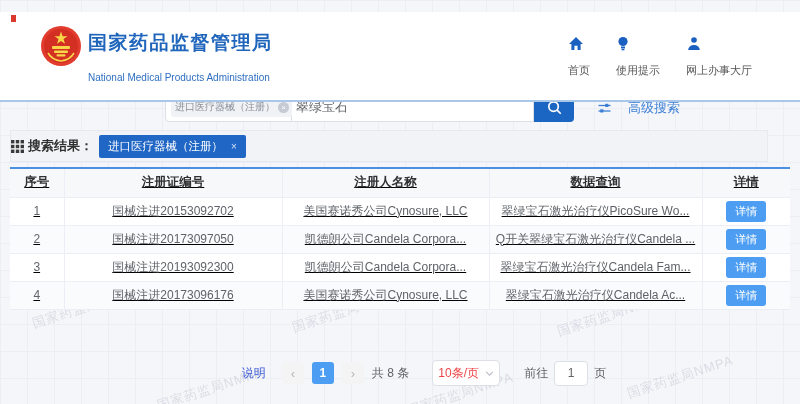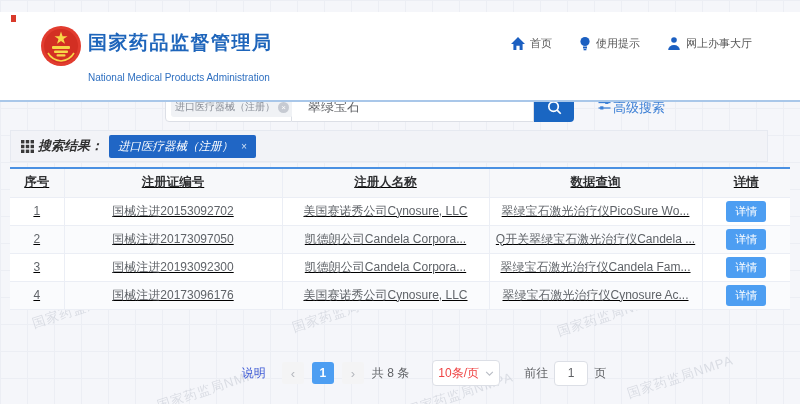--- a/index.html
+++ b/index.html
@@ -16,41 +16,41 @@
   .header { position:absolute; top:12px; left:0; width:100%; height:90px;
     background:#fff; border-bottom:2px solid #a9c7e9; z-index:3; }
   .red-mark { position:absolute; left:11px; top:3px; width:5px; height:7px; background:#d93a2b; }
   .emblem { position:absolute; left:40px; top:13px; width:42px; height:42px; }
   .brand { position:absolute; left:88px; top:18px; }
   .brand-title { font-size:19px; font-weight:bold; color:#1e65bb; letter-spacing:1.5px; }
   .brand-sub { font-size:10px; color:#2e6fc0; margin-top:16px; }
   .app-title { position:absolute; left:257px; top:29px; display:flex; align-items:center; gap:5px; }
   .app-title-text { font-size:16px; color:#3c3c3c; font-weight:600; letter-spacing:1px; }
   .nav { position:absolute; right:48px; top:24px; display:flex; gap:26px; }
-  .nav-item { display:flex; align-items:flex-start; gap:4px; cursor:pointer; }
+  .nav-item { display:flex; flex-direction:column; align-items:flex-start; gap:12px; cursor:pointer; }
   .nav-label { font-size:11px; color:#555; white-space:nowrap; }
   
   .search-row { position:absolute; left:165px; top:92px; height:30px; display:flex; z-index:2; }
   .select-box { width:127px; background:#fff; border:1px solid #dcdfe6;
     border-radius:4px 0 0 4px; display:flex; align-items:center; padding:0 7px 0 5px; cursor:pointer; }
   .select-tag { background:#f0f2f5; border-radius:3px; font-size:10px; color:#8a8f99;
     padding:3px 4px; display:flex; align-items:center; gap:3px; white-space:nowrap; }
   .tag-close-circle { width:11px; height:11px; border-radius:50%; background:#c6cad2;
     color:#fff; font-size:8px; line-height:11px; text-align:center; cursor:pointer; flex:none; }
   .select-chevron { margin-left:auto; }
   .search-input { width:242px; border:1px solid #dcdfe6; border-left:none; background:#fff;
-    font-size:13px; color:#606266; padding:0 16px; outline:none; }
+    font-size:13px; color:#606266; padding:0 4px; outline:none; }
   .search-btn { width:40px; background:#1a66c2; border:none; border-radius:0 4px 4px 0;
     display:flex; align-items:center; justify-content:center; cursor:pointer; }
-  .advanced { position:absolute; left:598px; top:99px; display:flex; align-items:flex-start;
-    gap:2px; color:#3b7fd5; font-size:13px; cursor:pointer; z-index:2; }
+  .advanced { position:absolute; left:598px; top:99px; display:flex; align-items:center;
+    gap:17px; color:#3b7fd5; font-size:13px; cursor:pointer; z-index:2; }
   
   .results-bar { position:absolute; left:10px; top:130px; width:758px; height:32px;
     background:#f2f3f7; border:1px solid #e6e9f0; display:flex; align-items:center;
-    padding:0 10px; z-index:2;font-style:italic; }
+    padding:0 0; z-index:2; }
   .results-label { font-size:13px; color:#2f2f2f; font-weight:600; display:flex;
     align-items:center; gap:4px; white-space:nowrap; }
   .results-tag { background:#2066c5; color:#fff; font-size:11.5px; border-radius:2px;
     padding:4px 9px; display:flex; gap:8px; align-items:center; margin-left:6px; white-space:nowrap; }
   .results-tag-close { font-size:10px; color:#cfe0f5; cursor:pointer; }
   
   .table-wrap { position:absolute; left:10px; top:167px; width:780px;
     border-top:2px solid #4a90e2; background:#fff; z-index:2;text-decoration:underline; }
   table { width:100%; border-collapse:collapse; table-layout:fixed; }
   th { background:#f7f8fa; font-size:12.5px; color:#303133; font-weight:bold;
@@ -229,21 +229,21 @@
             <td>3</td>
             <td>国械注进20193092300</td>
             <td>凯德朗公司Candela Corpora...</td>
             <td>翠绿宝石激光治疗仪Candela Fam...</td>
             <td><button class="detail-btn">详情</button></td>
           </tr>
           <tr>
             <td>4</td>
             <td>国械注进20173096176</td>
             <td>美国赛诺秀公司Cynosure, LLC</td>
-            <td>翠绿宝石激光治疗仪Cynosure Ac...</td>
+            <td>翠绿宝石激光治疗仪Candela Ac...</td>
             <td><button class="detail-btn">详情</button></td>
           </tr>
         </tbody>
     </table>
   </div>
 
   <div class="pagination">
     <span class="note-link">说明</span>
     <span class="page-btn">‹</span>
     <span class="page-btn active">1</span>

